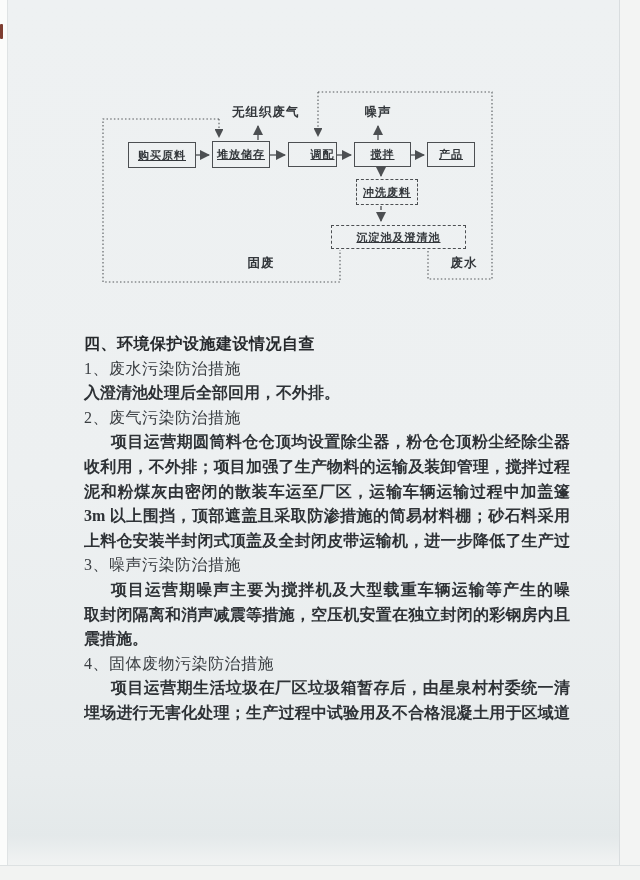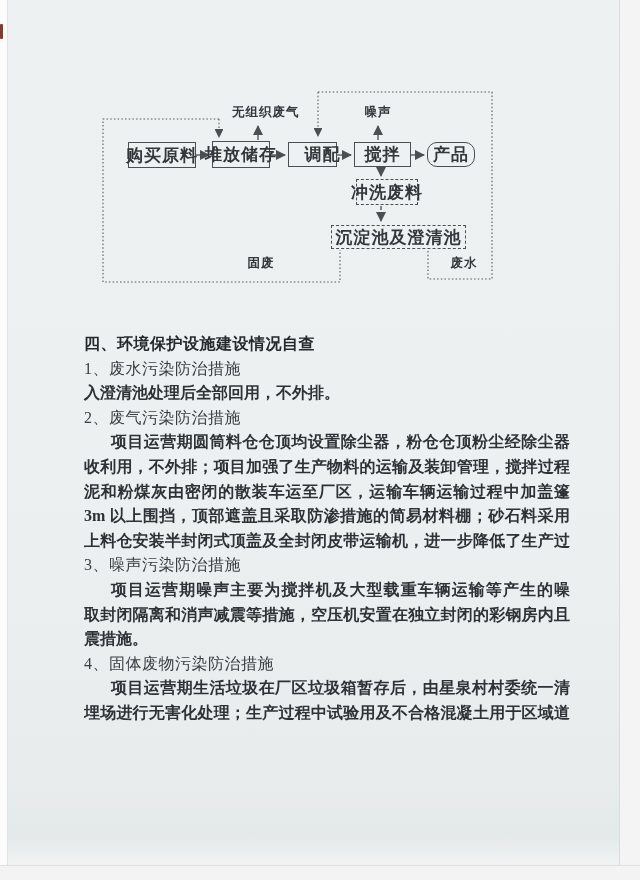--- a/index.html
+++ b/index.html
@@ -28,33 +28,34 @@
   .scan-mark {
     position:absolute; left:0; top:24px; width:3px; height:15px;
     background:#7e3d30; border-radius:1px;
   }
   
   .flowchart { position:absolute; inset:0; }
   .flowchart svg { position:absolute; left:0; top:0; }
   .fc-box {
     position:absolute; border:1px solid #4c4f52; box-sizing:border-box;
     display:flex; align-items:center; justify-content:center;
-    font-size:17px; font-weight:600; color:#33373b; letter-spacing:1px;
+    font-size:11px; font-weight:600; color:#33373b; letter-spacing:1px;
     white-space:nowrap;
+    text-decoration:underline;
   }
   .fc-box.dashed { border:1px dashed #4c4f52; }
   .fc-label {
     position:absolute; font-size:12.5px; font-weight:600; color:#33373b;
     letter-spacing:1px; white-space:nowrap; text-align:center;
   }
   .box-buy      { left:128px; top:142px; width:68px;  height:26px; }
   .box-store    { left:212px; top:141px; width:58px;  height:27px; }
   .box-blend    { left:288px; top:142px; width:49px;  height:25px;padding-left:20px; }
   .box-mix      { left:354px; top:142px; width:57px;  height:25px; }
-  .box-product  { left:427px; top:142px; width:48px;  height:25px;border-radius:10px; }
+  .box-product  { left:427px; top:142px; width:48px;  height:25px; }
   .box-wash     { left:356px; top:179px; width:62px;  height:26px; }
   .box-sediment { left:331px; top:225px; width:135px; height:24px; }
   .lbl-gas        { left:232px; top:104px; width:64px; }
   .lbl-noise      { left:361px; top:104px; width:34px; }
   .lbl-solidwaste { left:243px; top:255px; width:36px; }
   .lbl-wastewater { left:446px; top:255px; width:36px; }
   
   .doc-text {
     position:absolute; left:84px; top:332px; width:486px;
     font-size:16px; color:#2e3236; line-height:24.6px;

